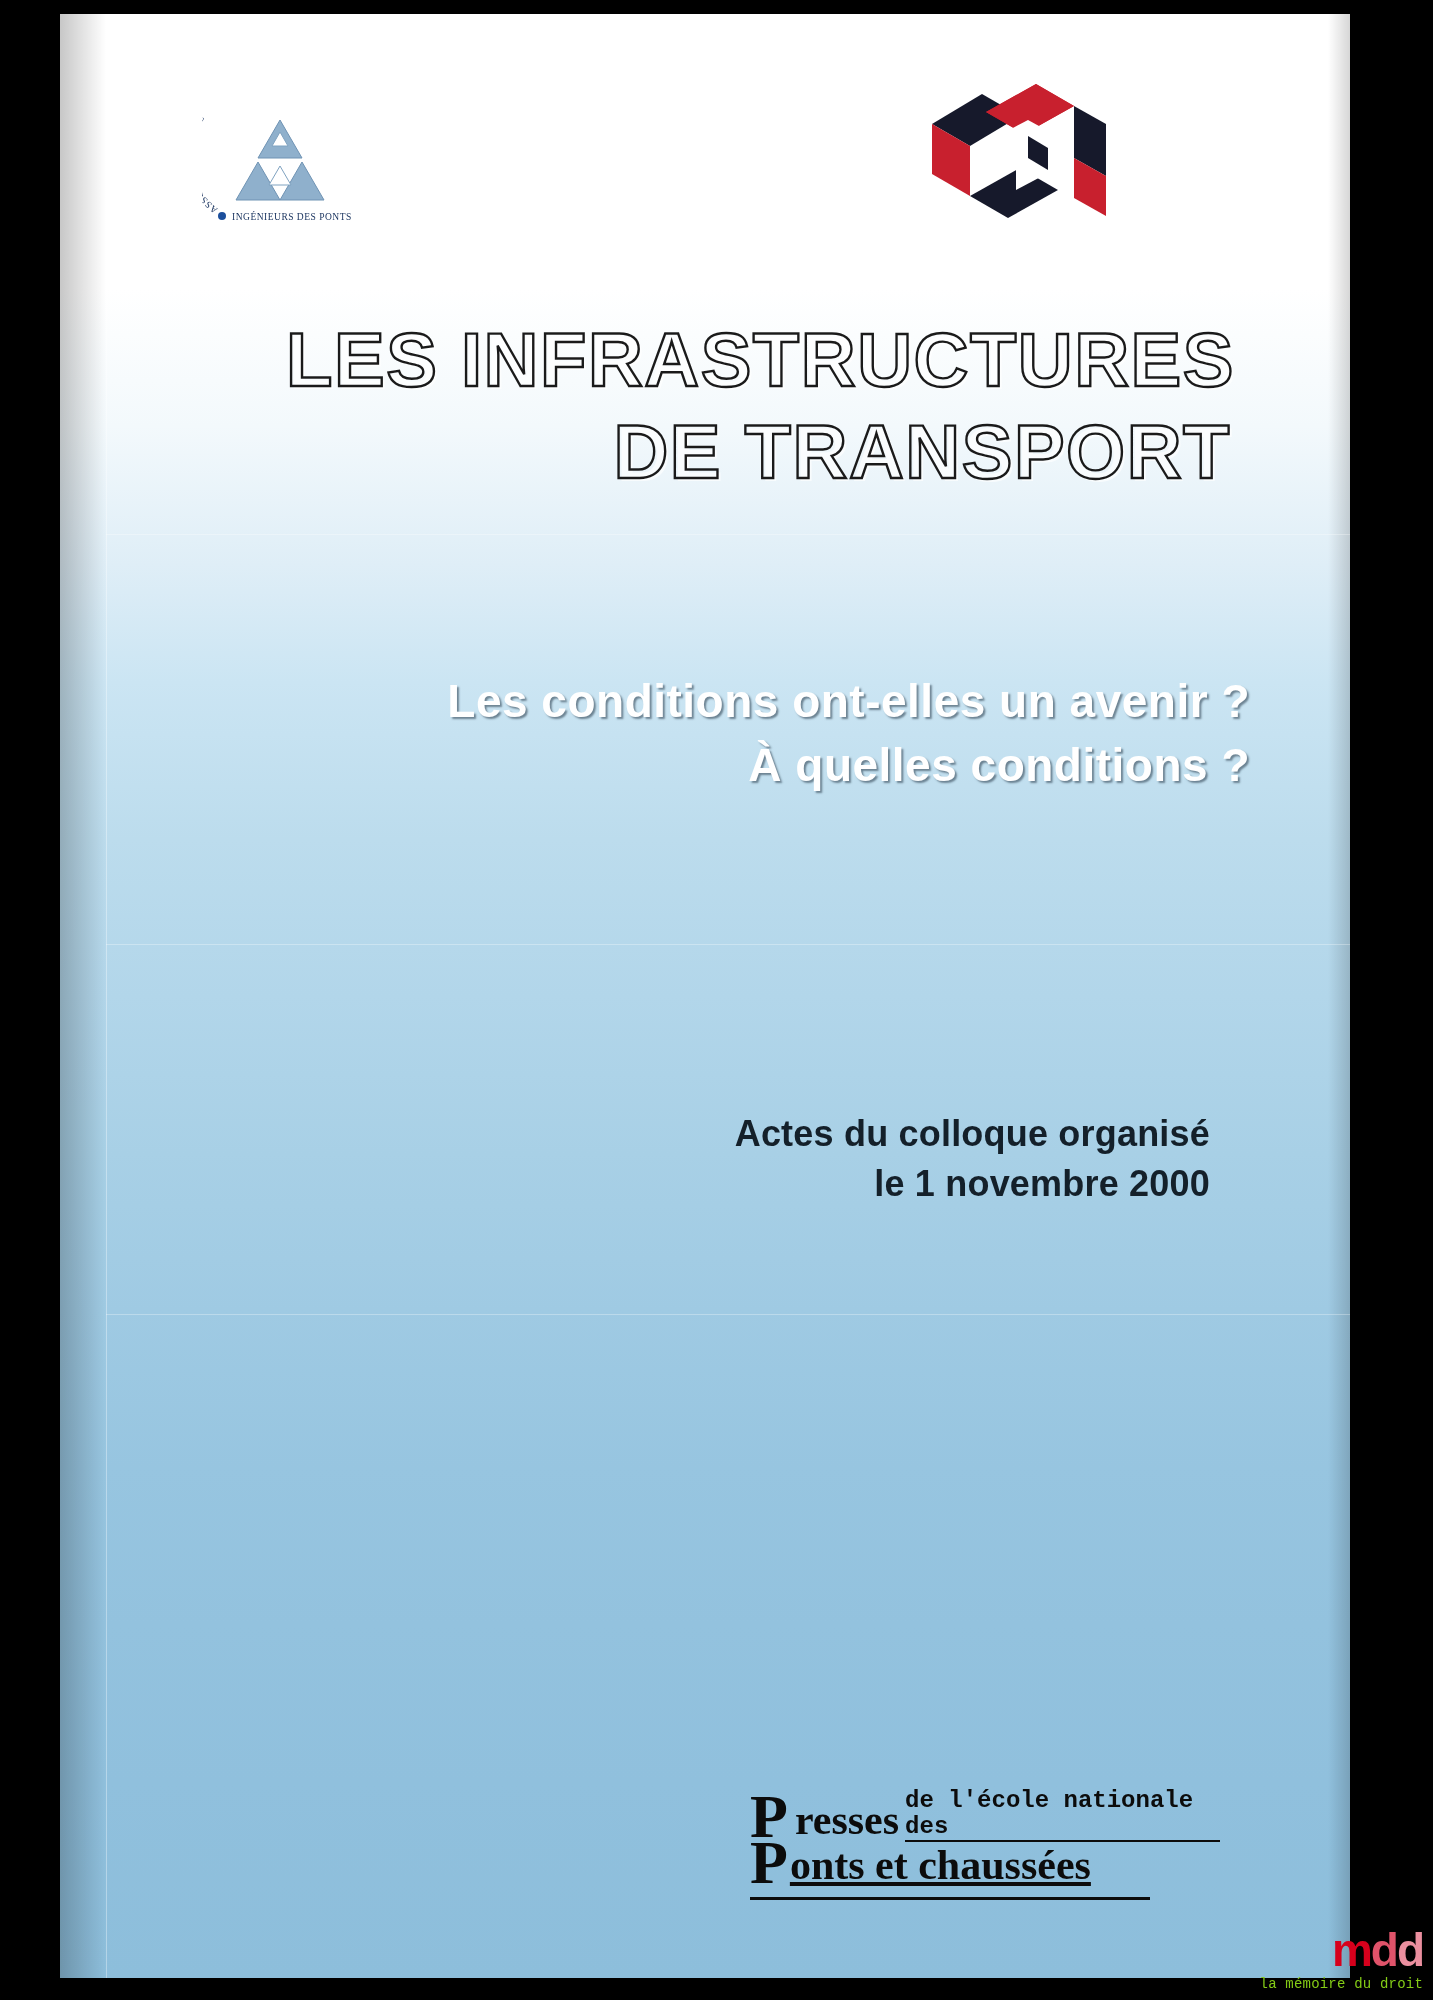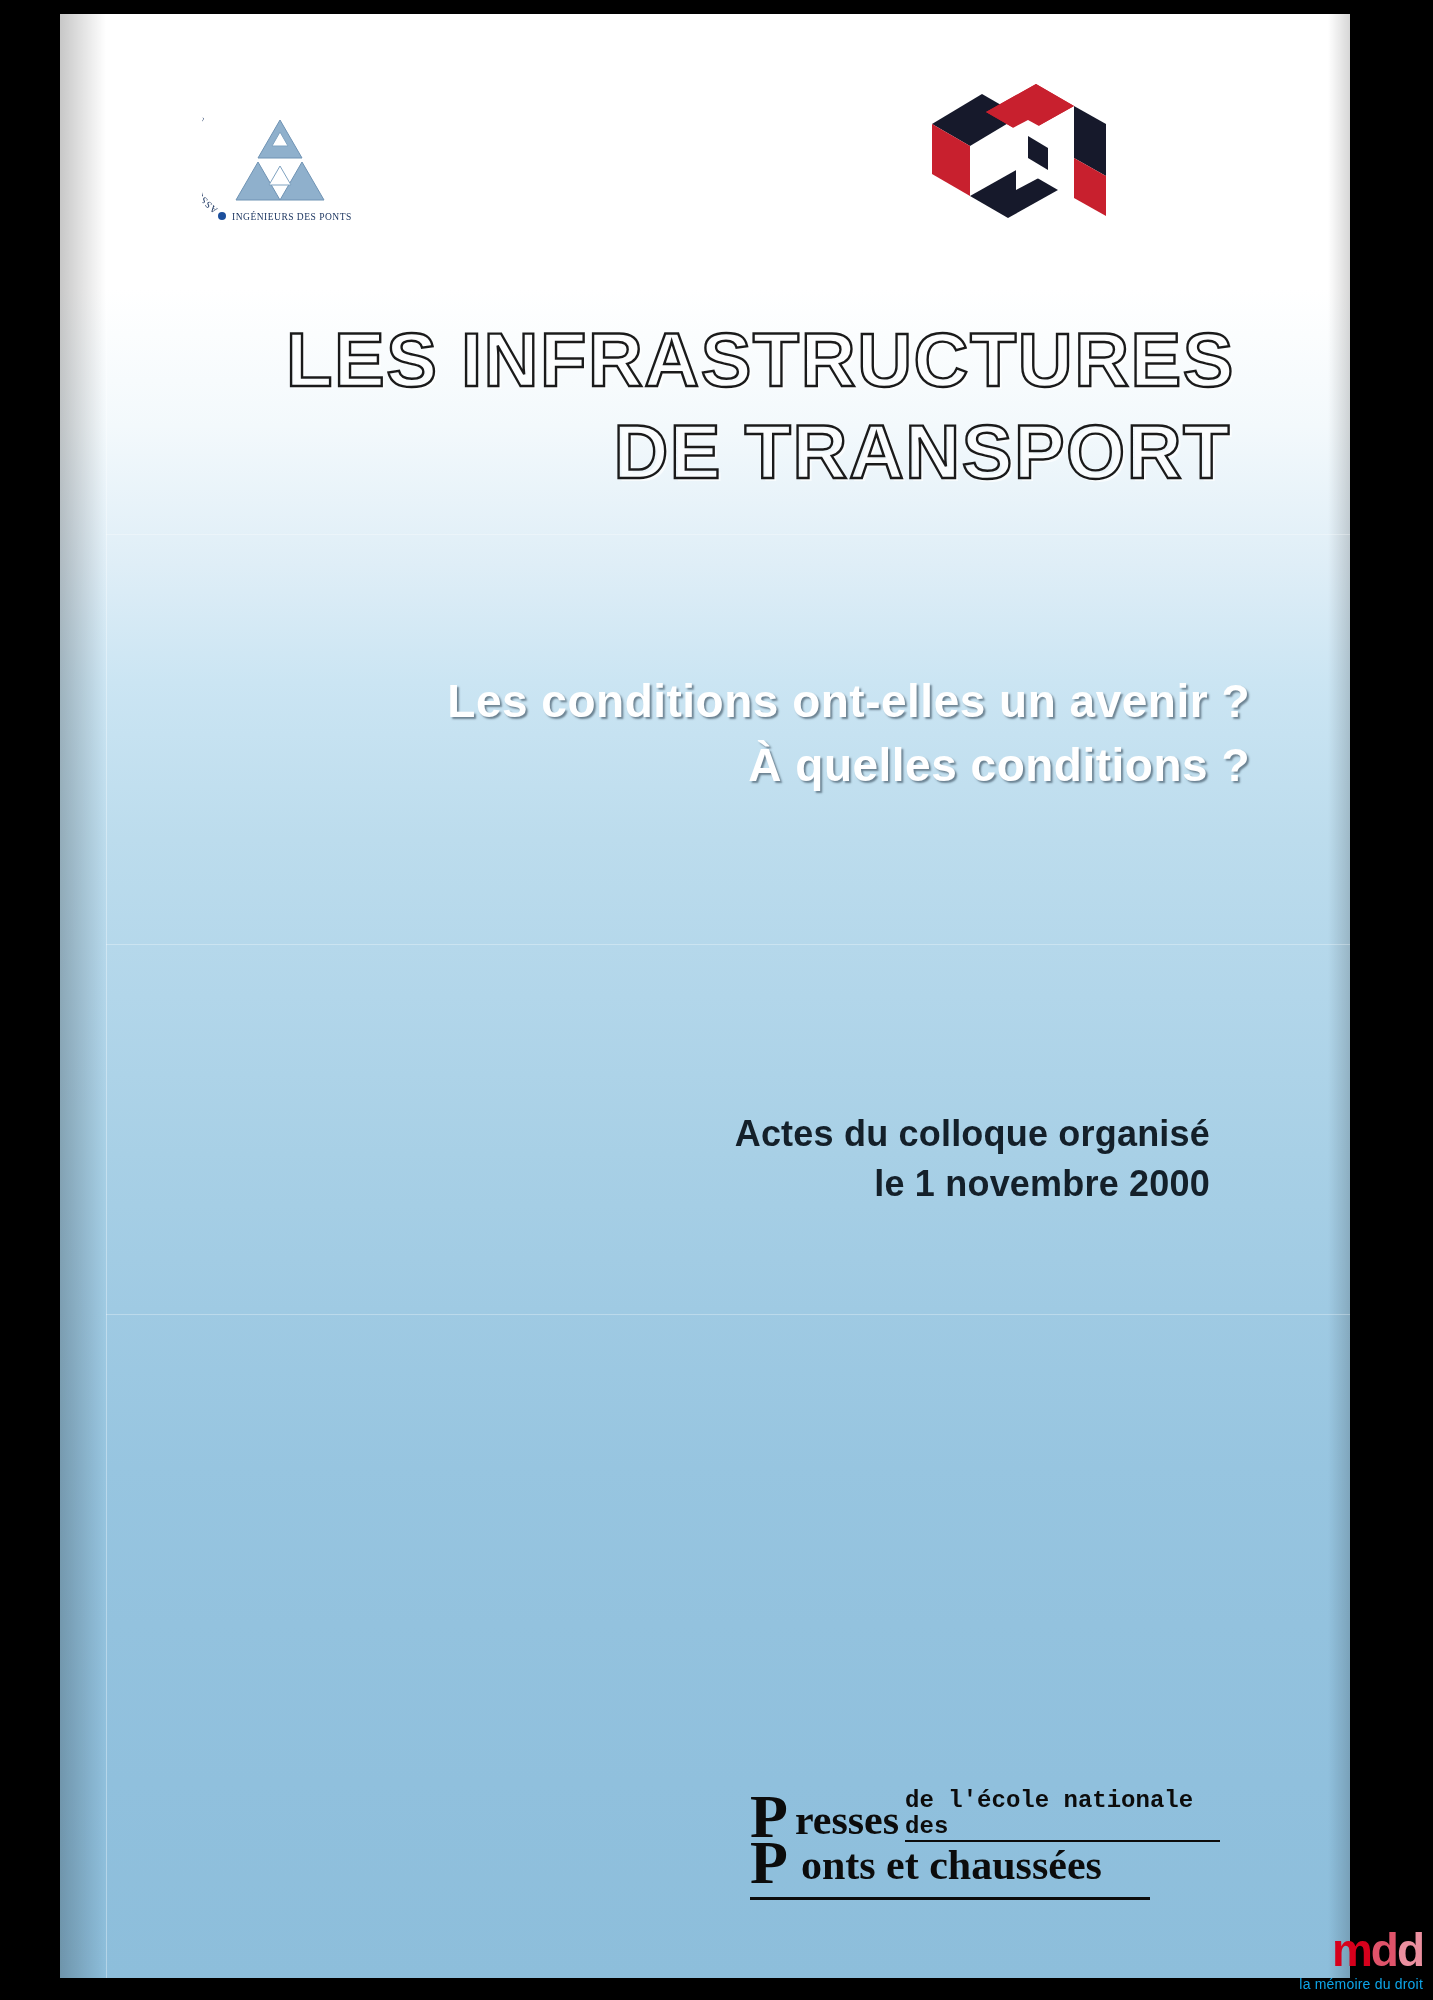--- a/index.html
+++ b/index.html
@@ -200,21 +200,22 @@
     font-family: "Liberation Serif", serif;
     font-weight: 700;
     font-size: 62px;
     line-height: 52px;
   }
   .pub-ponts {
     font-family: "Liberation Serif", serif;
     font-weight: 700;
     font-size: 42px;
     line-height: 46px;
-    margin-left: 13px;
+    margin-left: 2px;
+    text-decoration: underline;
   }
   .pub-rule {
     position: absolute;
     left: 0;
     bottom: -12px;
     width: 400px;
     height: 3px;
     background: #0c0c0c;
   }
 
@@ -230,23 +231,23 @@
     font-family: "Liberation Sans", sans-serif;
     font-weight: 700;
     font-size: 46px;
     line-height: 60px;
     color: #d6001c;
     letter-spacing: -2px;
   }
   .mdd-letters .faded1 { color: #e0536a; }
   .mdd-letters .faded2 { color: #eb8f9f; }
   .mdd-tag {
-    font-family: Liberation Sans, sans-serif;
+    font-family: Liberation Mono, monospace;
     font-size: 14px;
-    color: #0ea5e9;
+    color: #84cc16;
     letter-spacing: 0.2px;
     margin-top: -4px;
   }
 </style>
 </head>
 <body>
 
 <div class="scene">
 
   <div class="cover">

